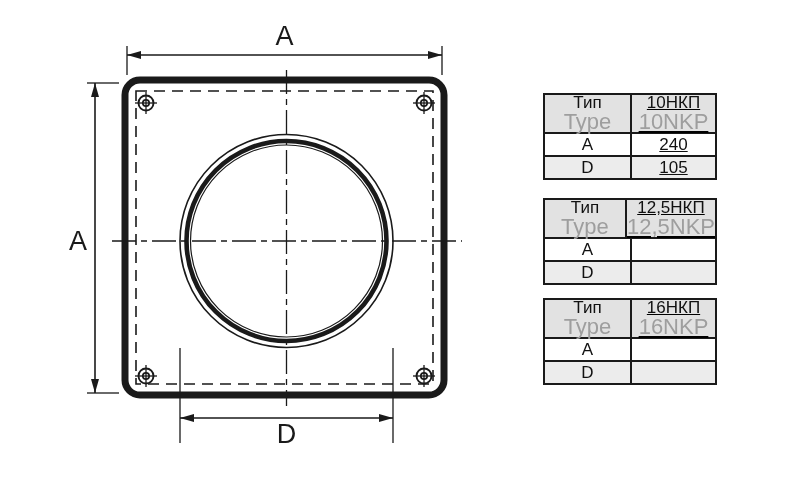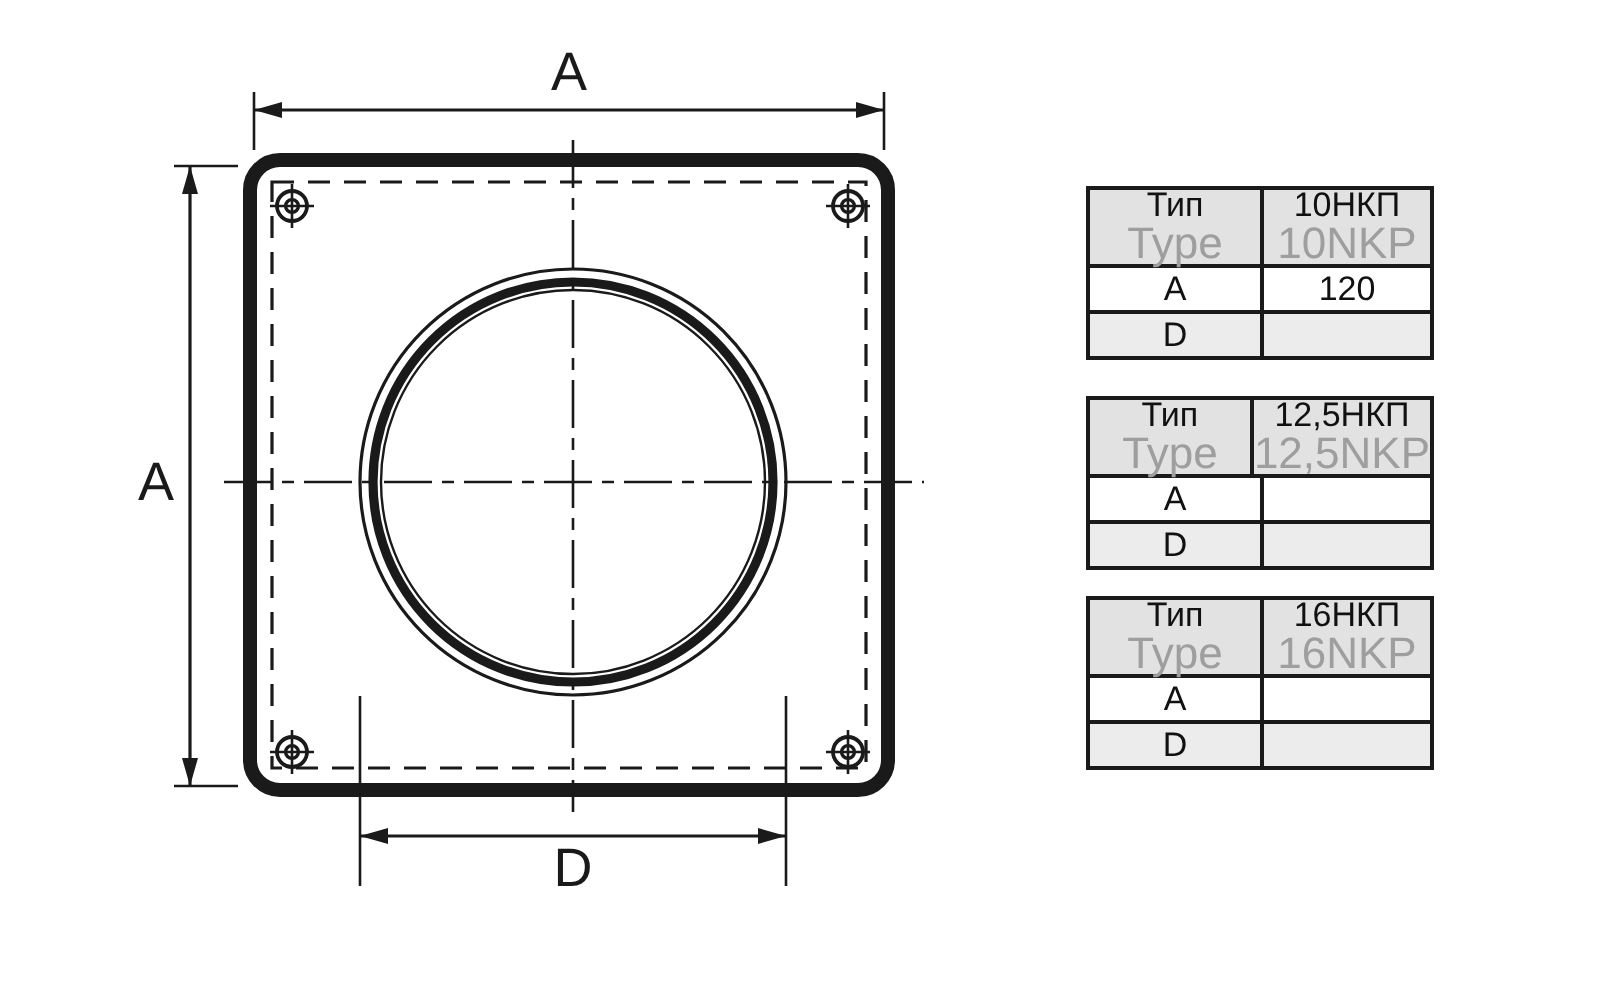--- a/index.html
+++ b/index.html
@@ -17,21 +17,21 @@
   .spec-table .hdr { display:flex; height:37px; background:#e2e2e2; }
   .spec-table .hdr-cell { display:flex; flex-direction:column; align-items:center;
                           justify-content:center; line-height:1.02; }
   .spec-table .hdr-cell .ru { font-size:17px; color:#111; }
   .spec-table .hdr-cell .en { font-size:22px; color:#9e9e9e; }
   .spec-table .row { display:flex; height:23px; border-top:2px solid #1a1a1a;
                      align-items:stretch; background:#fff; }
   .spec-table .row.alt { background:#ececec; }
   .spec-table .c1 { width:87px; border-right:2px solid #1a1a1a;
                     display:flex; align-items:center; justify-content:center; }
-  .spec-table .c2 { flex:1; display:flex; align-items:center; justify-content:center; }
+  .spec-table .c2 { flex:1; display:flex; align-items:center; justify-content:center;text-decoration:underline; }
   .spec-table .row .c1, .spec-table .row .c2 { font-size:17px; color:#111; }
   .t1 { top:93px; }  .t2 { top:198px; }  .t3 { top:298px; }
 </style>
 </head>
 <body>
 
 <div id="stage">
 
   <svg id="drawing" width="520" height="500" viewBox="0 0 520 500">
 
@@ -111,24 +111,25 @@
         <span class="ru">Тип</span>
         <span class="en">Type</span>
       </div>
       <div class="hdr-cell c2">
         <span class="ru">10НКП</span>
         <span class="en">10NKP</span>
       </div>
     </div>
     <div class="row">
       <div class="c1">A</div>
-      <div class="c2">120</div>
+      <div class="c2">240</div>
     </div>
     <div class="row alt">
       <div class="c1">D</div>
+      <div class="c2">105</div>
     </div>
   </div>
 
   <div class="spec-table t2">
     <div class="hdr">
       <div class="hdr-cell c1">
         <span class="ru">Тип</span>
         <span class="en">Type</span>
       </div>
       <div class="hdr-cell c2">

